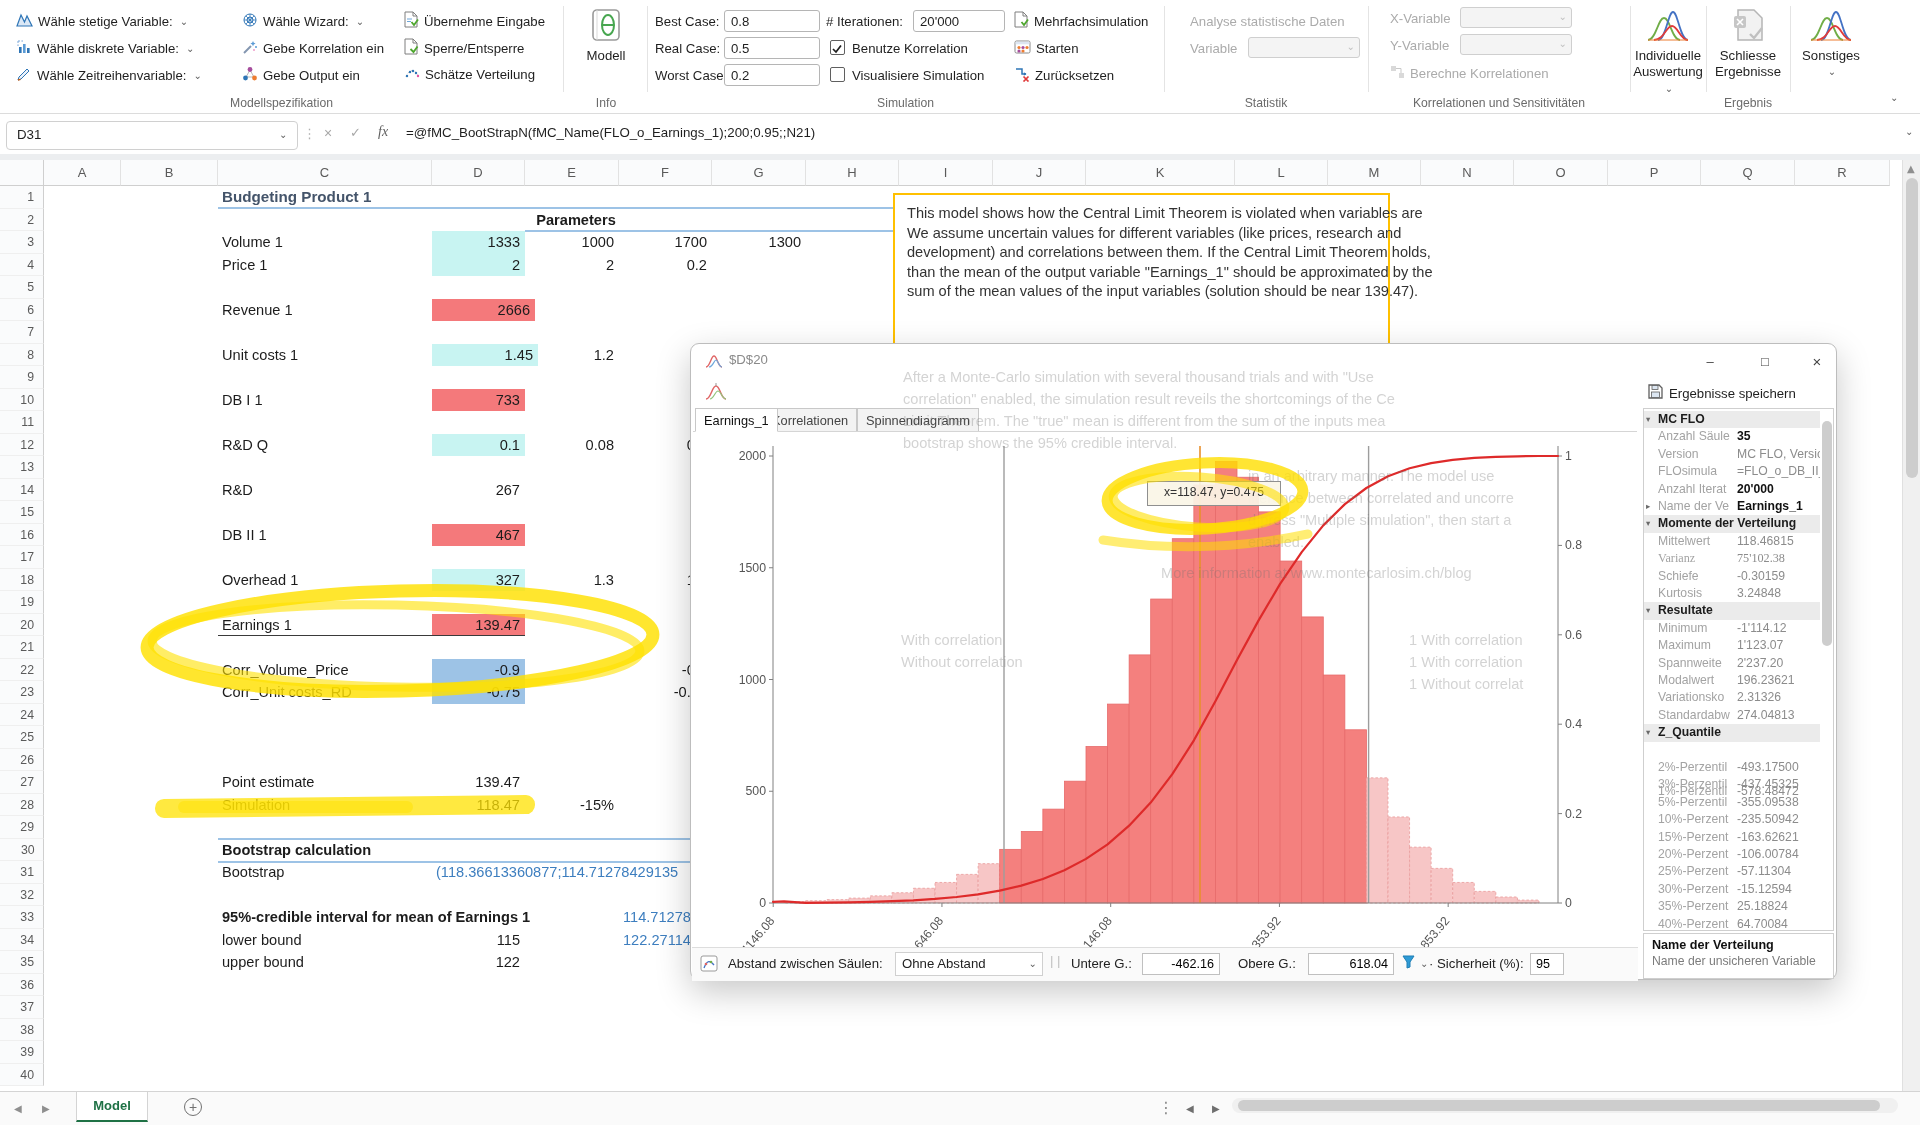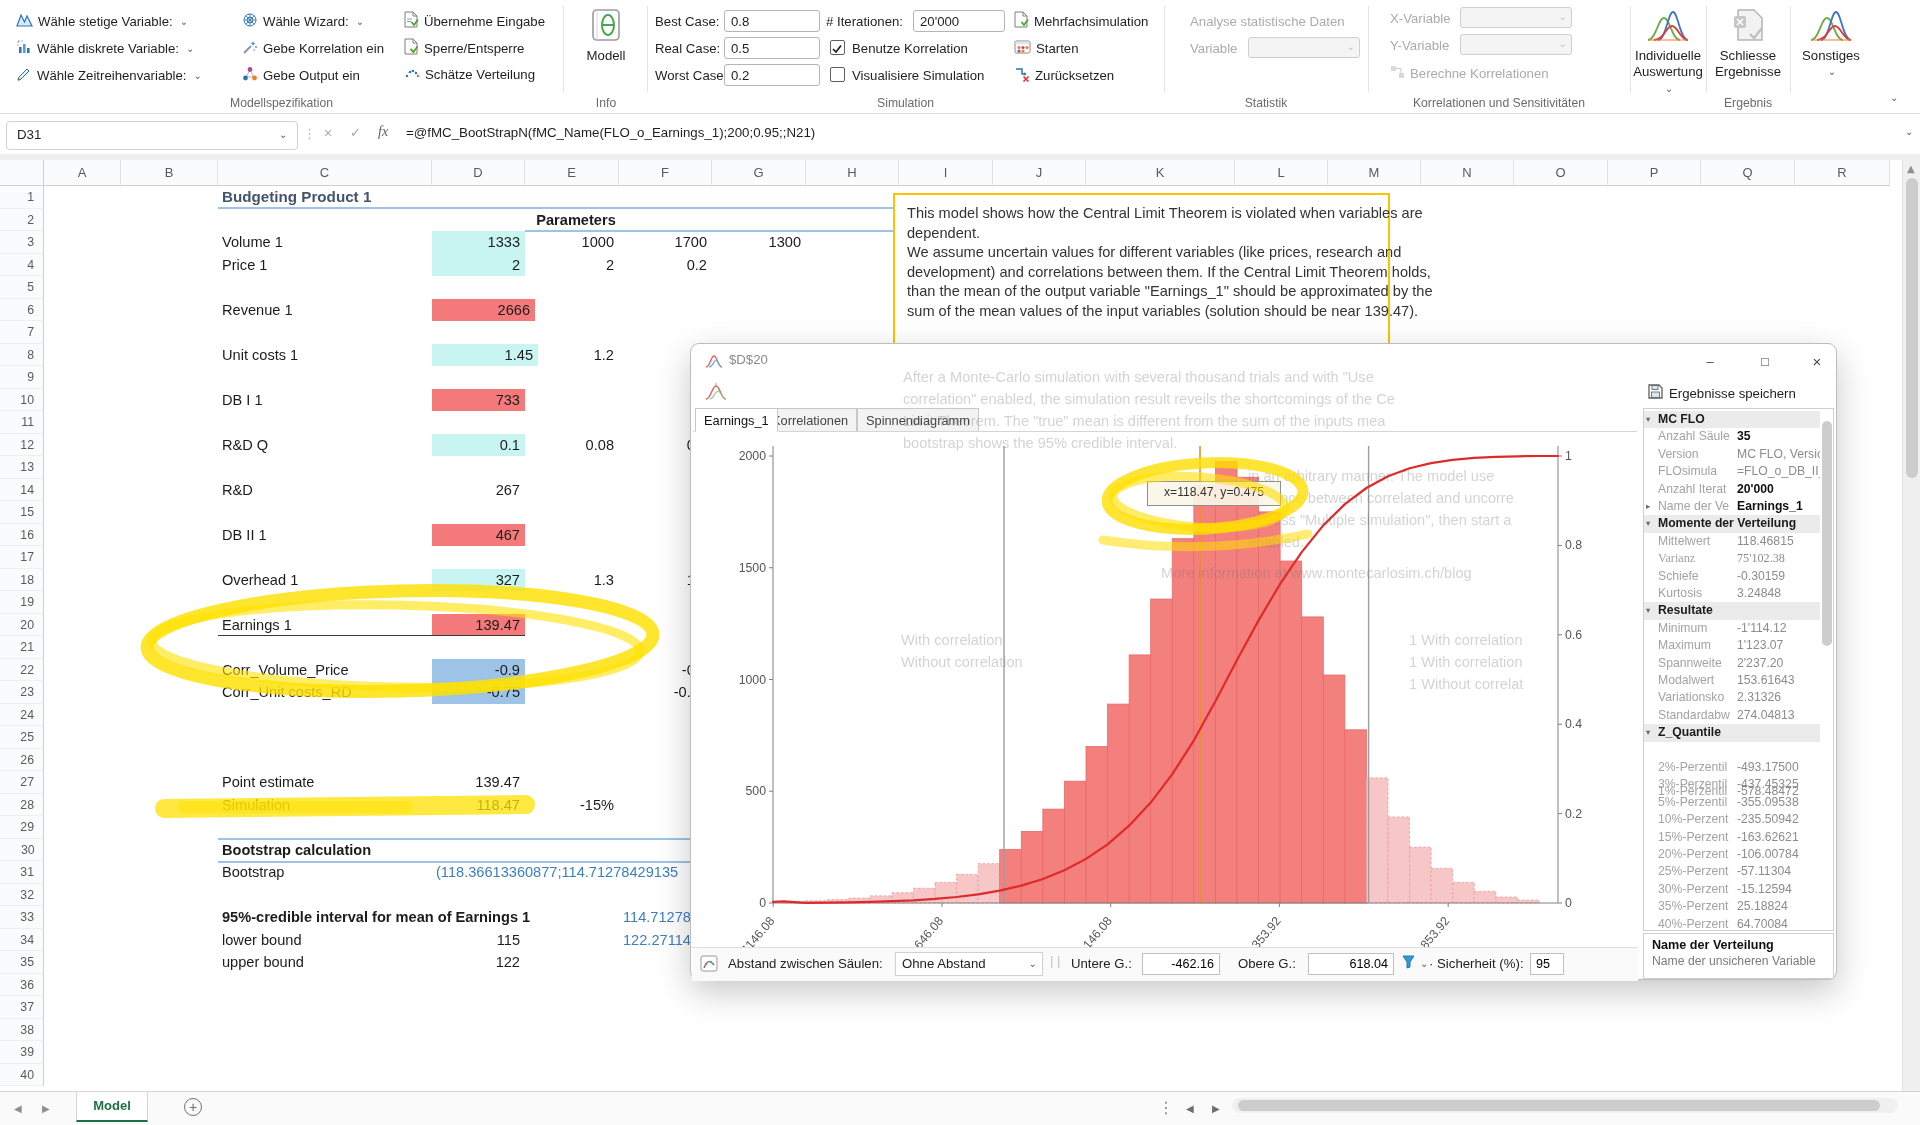--- a/index.html
+++ b/index.html
@@ -436,21 +436,20 @@
     <div class="cell right" style="left: 432px; top: 951px; width: 93px;">122</div>
   </div>
 
 <div class="hline" style="left:218px;top:207px;width:792px"></div>
 <div class="hline" style="left:525px;top:230px;width:485px"></div>
 <div class="hline" style="left:218px;top:838px;width:687px"></div>
 <div class="hline" style="left:218px;top:861px;width:687px"></div>
 
 <div id="textbox">
   <div>This model shows how the Central Limit Theorem is violated when variables are</div>
-  <div>dependent.</div>
   <div></div>
   <div>We assume uncertain values for different variables (like prices, research and</div>
   <div>development) and correlations between them. If the Central Limit Theorem holds,</div>
   <div>than the mean of the output variable "Earnings_1" should be approximated by the</div>
   <div>sum of the mean values of the input variables (solution should be near 139.47).</div>
 </div>
 
 <svg id="markers">
   <ellipse cx="400" cy="641" rx="253" ry="50" fill="none" stroke="#ffe100" stroke-width="13" opacity="0.82" transform="rotate(-1.5 400 641)"></ellipse>
   <ellipse cx="396" cy="646" rx="244" ry="41" fill="none" stroke="#ffe100" stroke-width="9" opacity="0.6" transform="rotate(1.2 396 646)"></ellipse>
@@ -650,21 +649,21 @@
           <span class="sv">1'123.07</span>
         </div>
         <div class="srow" style="top: 245.6px;">
           <span class="exp"></span>
           <span class="sl">Spannweite</span>
           <span class="sv">2'237.20</span>
         </div>
         <div class="srow" style="top: 263px;">
           <span class="exp"></span>
           <span class="sl">Modalwert</span>
-          <span class="sv">153.61643</span>
+          <span class="sv">196.23621</span>
         </div>
         <div class="srow" style="top: 280.4px;">
           <span class="exp"></span>
           <span class="sl">Variationsko</span>
           <span class="sv">2.31326</span>
         </div>
         <div class="srow" style="top: 297.8px;">
           <span class="exp"></span>
           <span class="sl">Standardabw</span>
           <span class="sv">274.04813</span>

